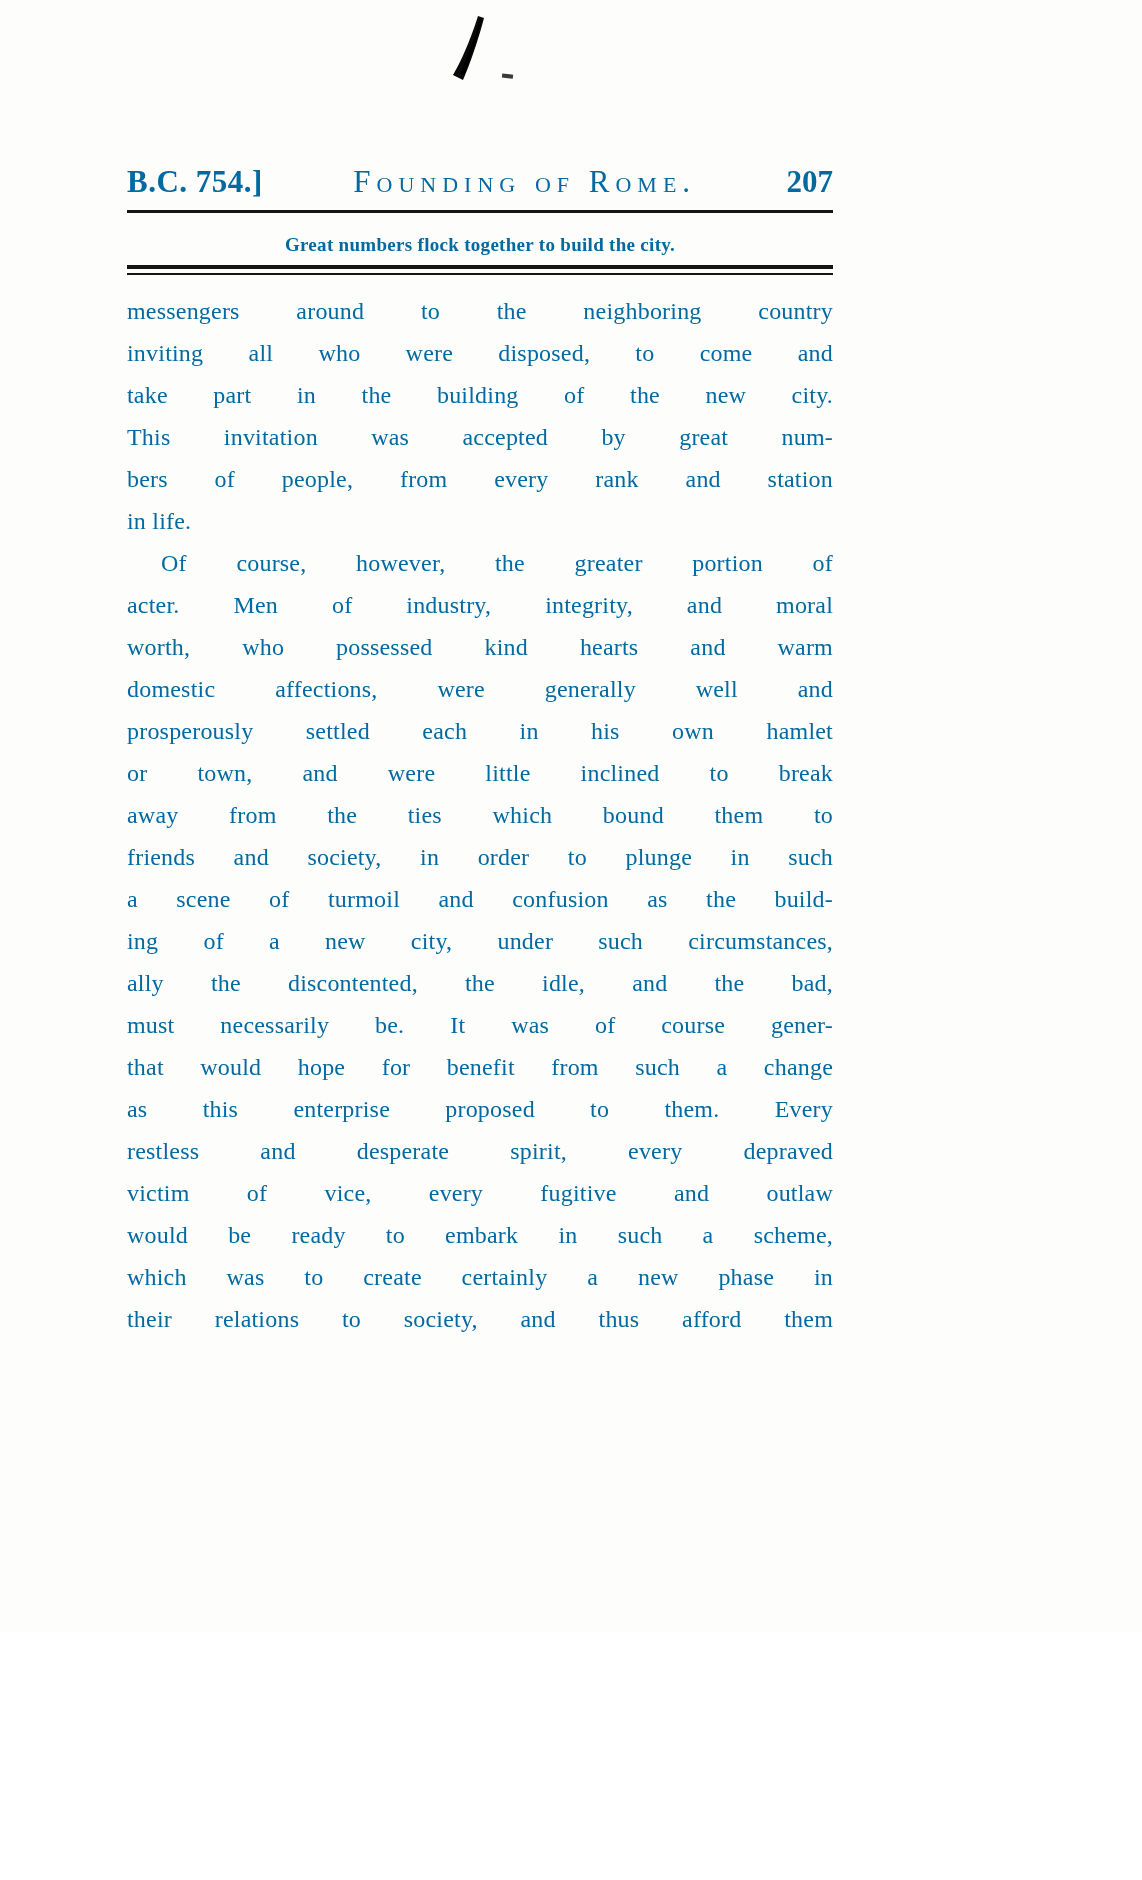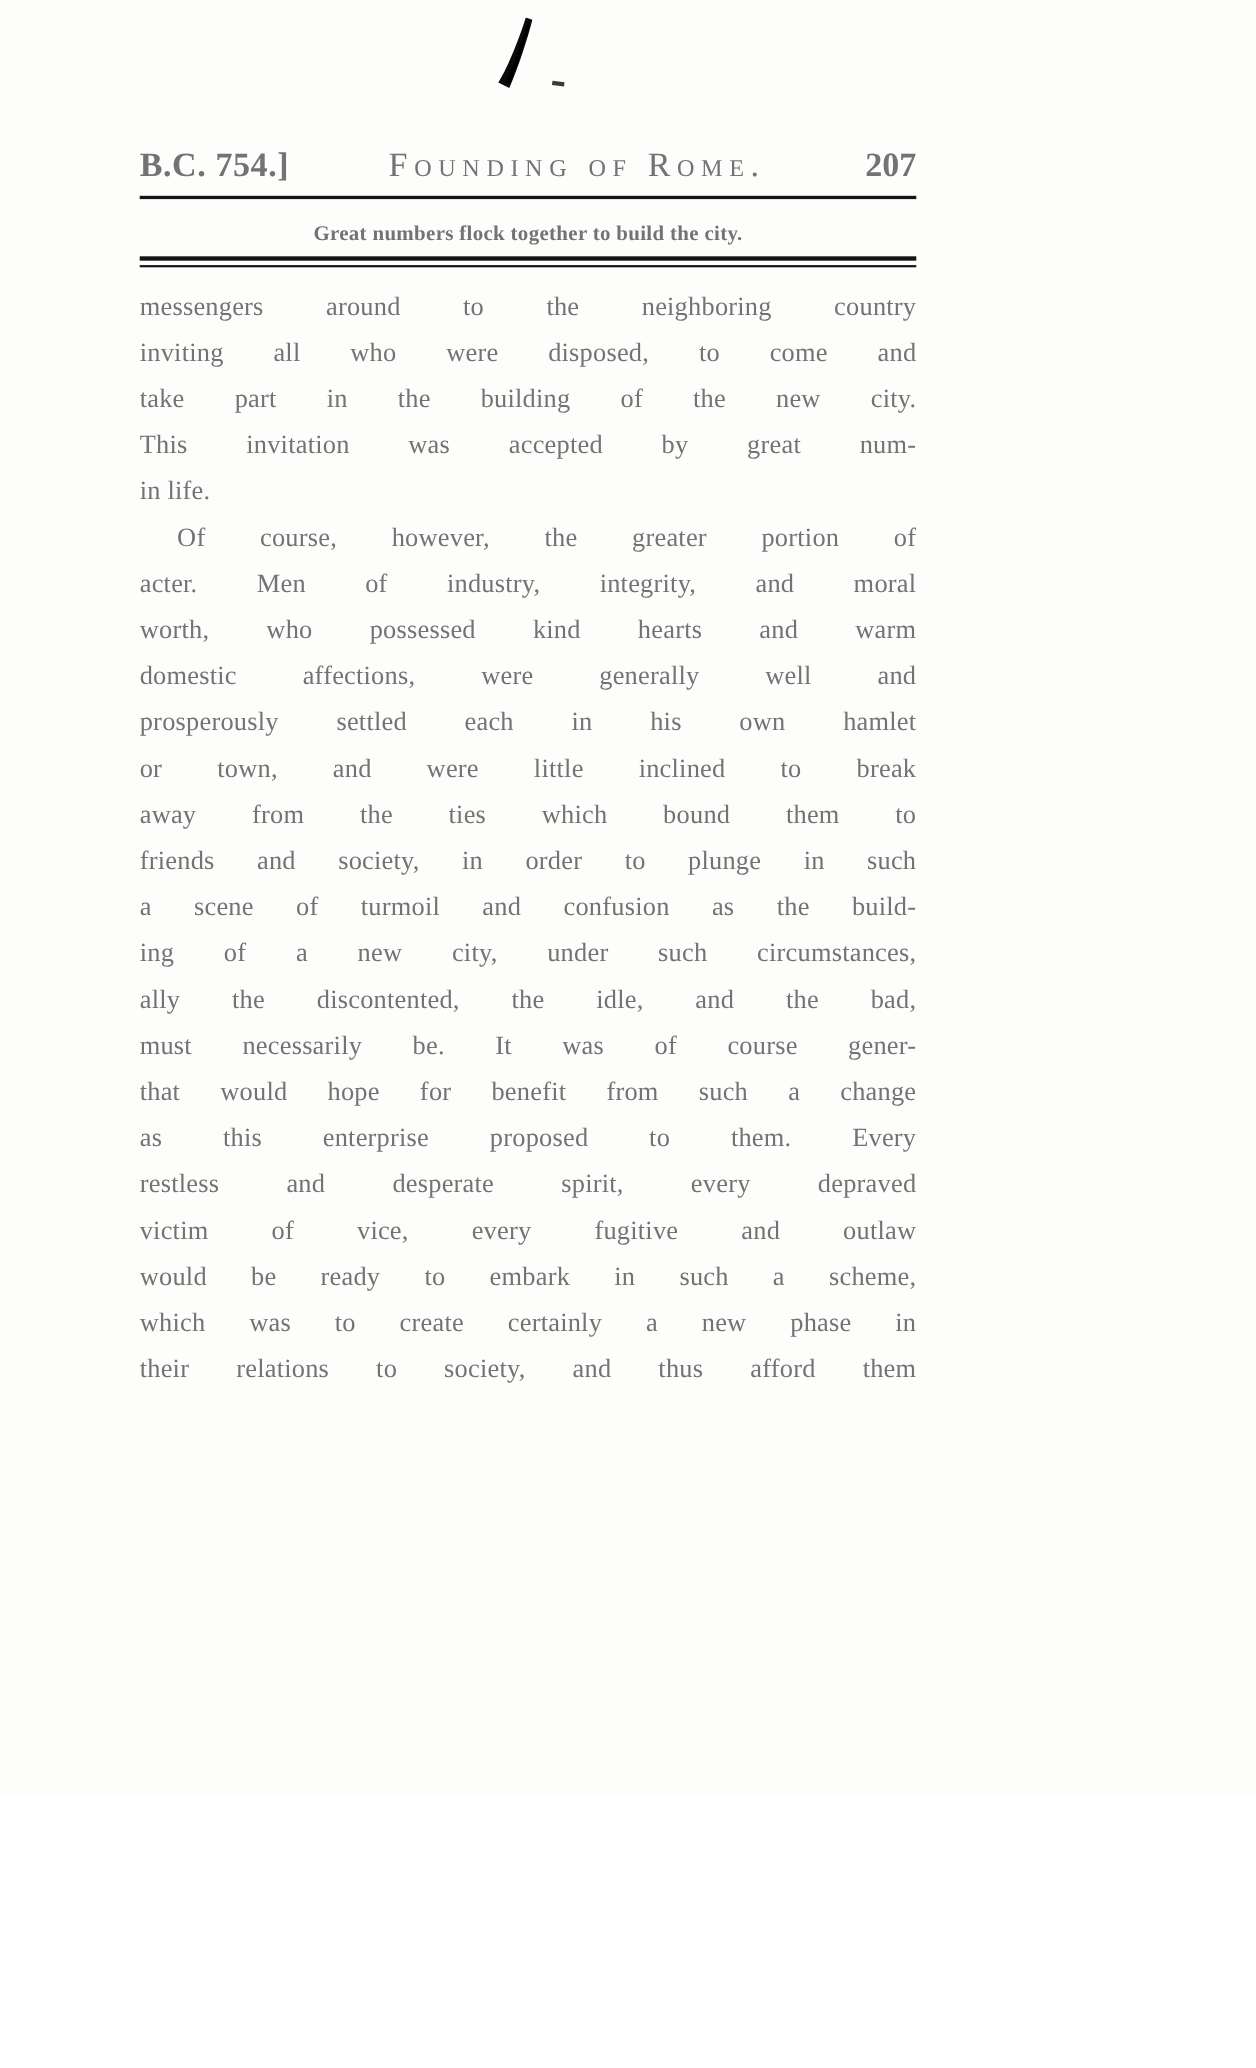--- a/index.html
+++ b/index.html
@@ -2,21 +2,21 @@
 <html><head>
 <meta charset="utf-8">
 <style>
   html, body { margin: 0; padding: 0; background: #ffffff; }
   .page {
     position: relative;
     width: 1142px;
     height: 1632px;
     background: #fdfdfc;
     font-family: "Liberation Serif", "DejaVu Serif", serif;
-    color: #737373;
+    color: #0369a1;
     overflow: hidden;
   }
   .ink-mark { position: absolute; left: 438px; top: 16px; }
   .content {
     position: absolute;
     left: 127px;
     top: 132px;
     width: 706px;
   }
   .page-header {
@@ -31,20 +31,21 @@
     letter-spacing: 0.5px;
   }
   .header-center {
     font-variant: small-caps;
     font-size: 31px;
     letter-spacing: 6px;
   }
   .header-right {
     font-weight: 700;
     font-size: 31px;
+    margin-top: 32px;
   }
   .header-rule {
     margin-top: 10px;
     border-top: 3px solid #151515;
     height: 0;
   }
   .running-head {
     margin-top: 20px;
     text-align: center;
     font-weight: 700;
@@ -100,20 +101,21 @@
     <div class="running-head">Great numbers flock together to build the city.</div>
 
     <div class="double-rule"></div>
 
     <div class="body-text">
         <div class="paragraph">
           <div class="line">messengers around to the neighboring country</div>
           <div class="line">inviting all who were disposed, to come and</div>
           <div class="line">take part in the building of the new city.</div>
           <div class="line">This invitation was accepted by great num-</div>
+          <div class="line">bers of people, from every rank and station</div>
           <div class="line no-fill">in life.</div>
         </div>
         <div class="paragraph">
           <div class="line indent">Of course, however, the greater portion of</div>
           <div class="line">acter. Men of industry, integrity, and moral</div>
           <div class="line">worth, who possessed kind hearts and warm</div>
           <div class="line">domestic affections, were generally well and</div>
           <div class="line">prosperously settled each in his own hamlet</div>
           <div class="line">or town, and were little inclined to break</div>
           <div class="line">away from the ties which bound them to</div>

